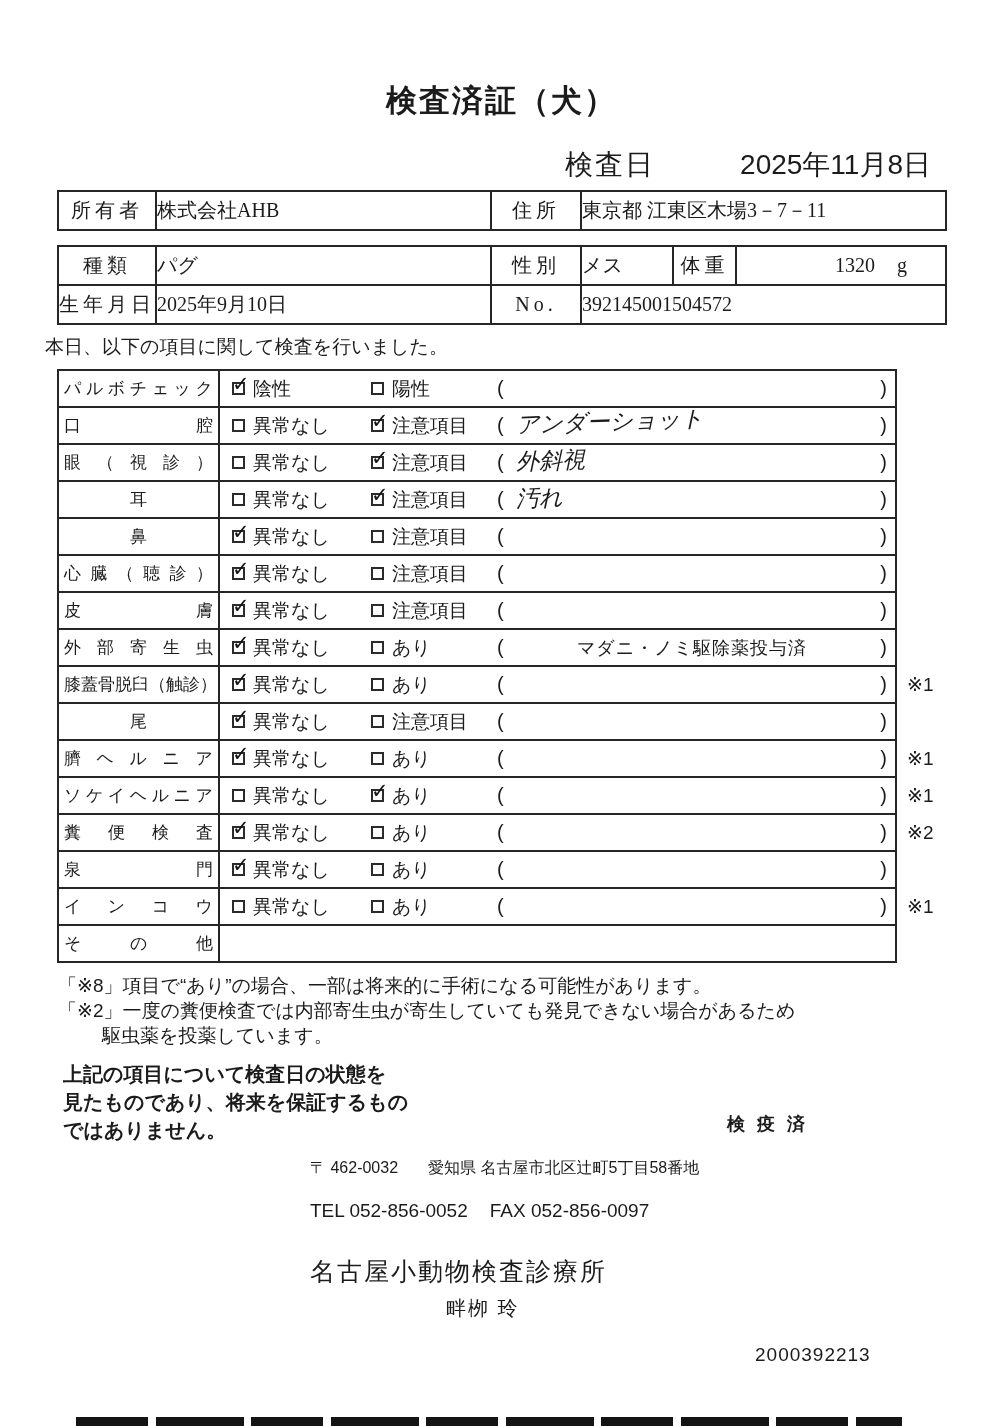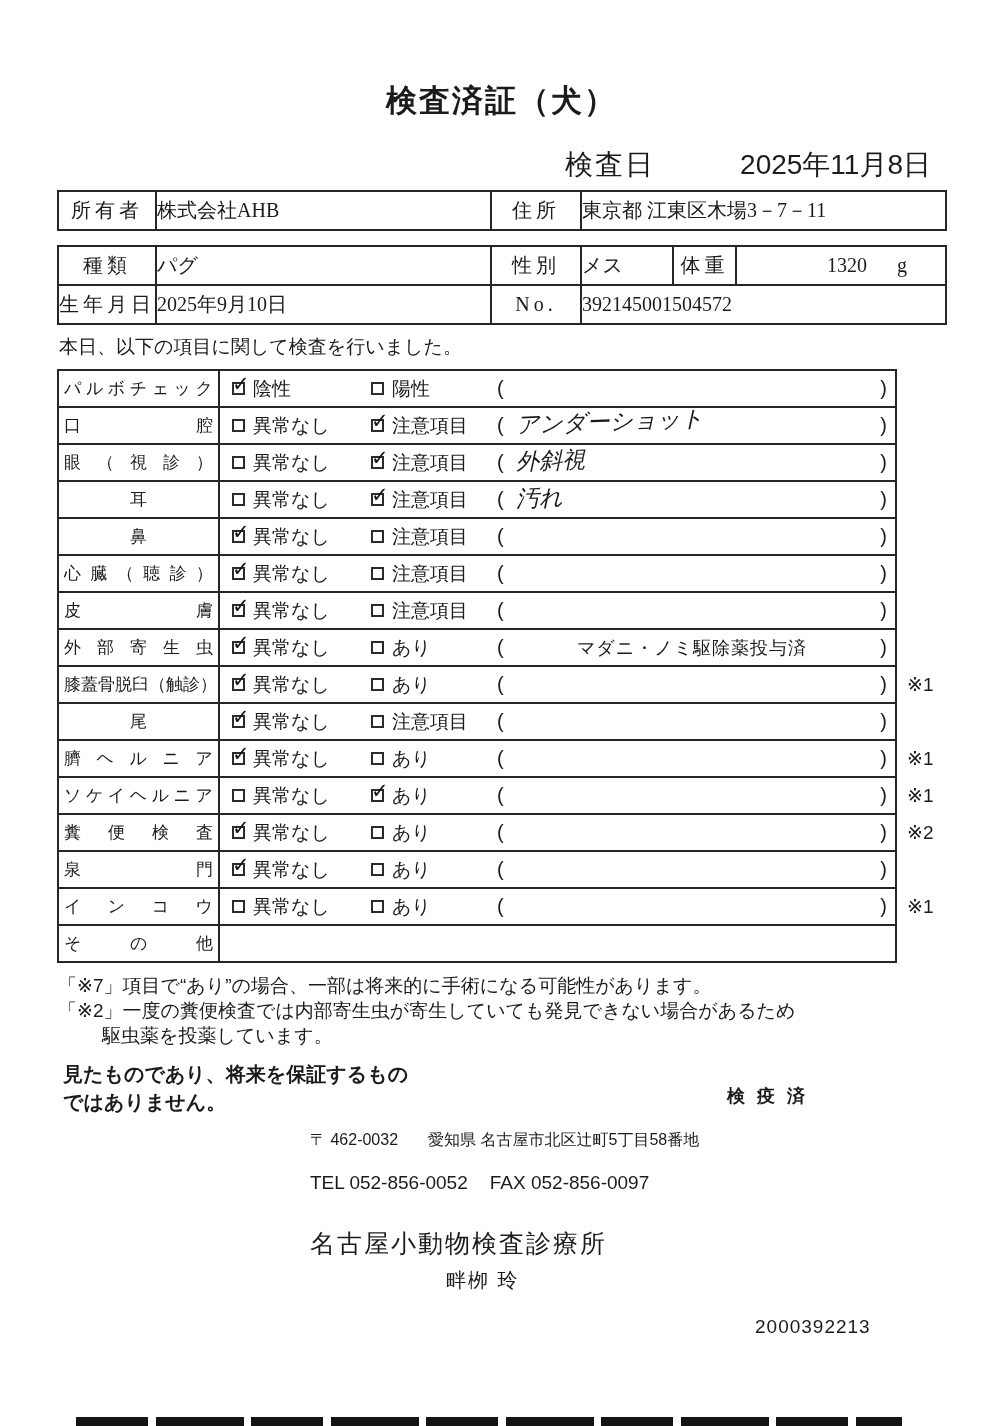--- a/index.html
+++ b/index.html
@@ -40,23 +40,23 @@
     border:2px solid #262626;
     height:39px;
     font-size:20px;
     vertical-align:middle;
     overflow:hidden;
     font-family:Liberation Serif, serif;
   }
   .owner-table { margin-bottom:14px; }
   td.lab { text-align:center; letter-spacing:4px; }
   td.val { padding-left:0; }
-  .weight-wrap { display:flex; justify-content:flex-end; align-items:center; gap:30px; padding-right:38px;padding-left:10px; }
-
-  .intro { margin:9px 0 0 59px; font-size:19px;font-family:Liberation Serif, serif; }
+  .weight-wrap { display:flex; justify-content:flex-end; align-items:center; gap:22px; padding-right:38px;padding-left:10px; }
+
+  .intro { margin:9px 0 0 45px; font-size:19px;font-family:Liberation Serif, serif; }
 
   table.inspect {
     border-collapse:collapse;
     table-layout:fixed;
     width:888px;
     margin:9px 0 0 57px;
   }
   table.inspect td { height:37px; vertical-align:middle; font-size:19px; }
   td.c-label  { border:2px solid #262626; padding:0 5px; width:161px; }
   td.c-opt    { border-top:2px solid #262626; border-bottom:2px solid #262626; }
@@ -641,27 +641,28 @@
               <span>他</span>
             </div>
           </td>
           <td class="c-empty" colspan="3"></td>
           <td class="c-note"></td>
         </tr>
       </tbody>
   </table>
 
   <div class="footnotes">
-    <div>「※7」項目で“あり”の場合、一部は将来的に手術になる可能性があります。</div>
+    <div>「※8」項目で“あり”の場合、一部は将来的に手術になる可能性があります。</div>
     <div>「※2」一度の糞便検査では内部寄生虫が寄生していても発見できない場合があるため</div>
     <div class="fn-indent">駆虫薬を投薬しています。</div>
   </div>
 
   <div class="closing-row">
     <div class="disclaimer">
+      <div>上記の項目について検査日の状態を</div>
       <div>見たものであり、将来を保証するもの</div>
       <div>ではありません。</div>
     </div>
     <div class="stamp">検疫済</div>
   </div>
 
   <div class="clinic">
     <div class="postal-line">
       <span>〒 462-0032</span>
       <span>愛知県 名古屋市北区辻町5丁目58番地</span>

